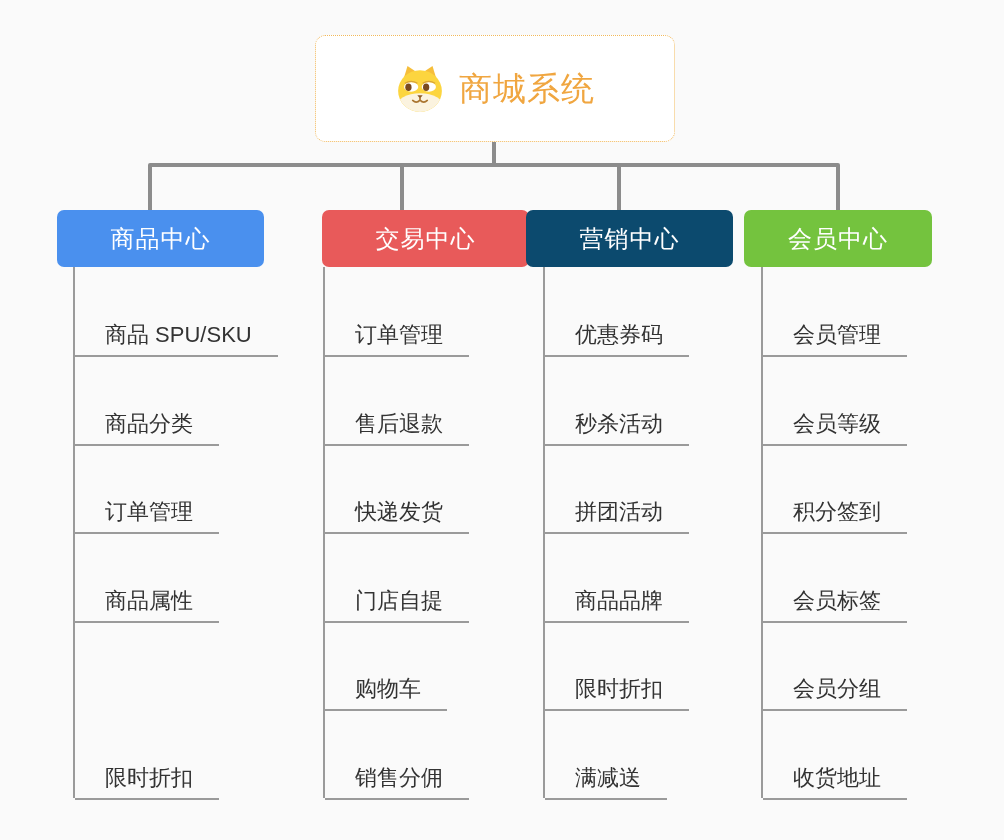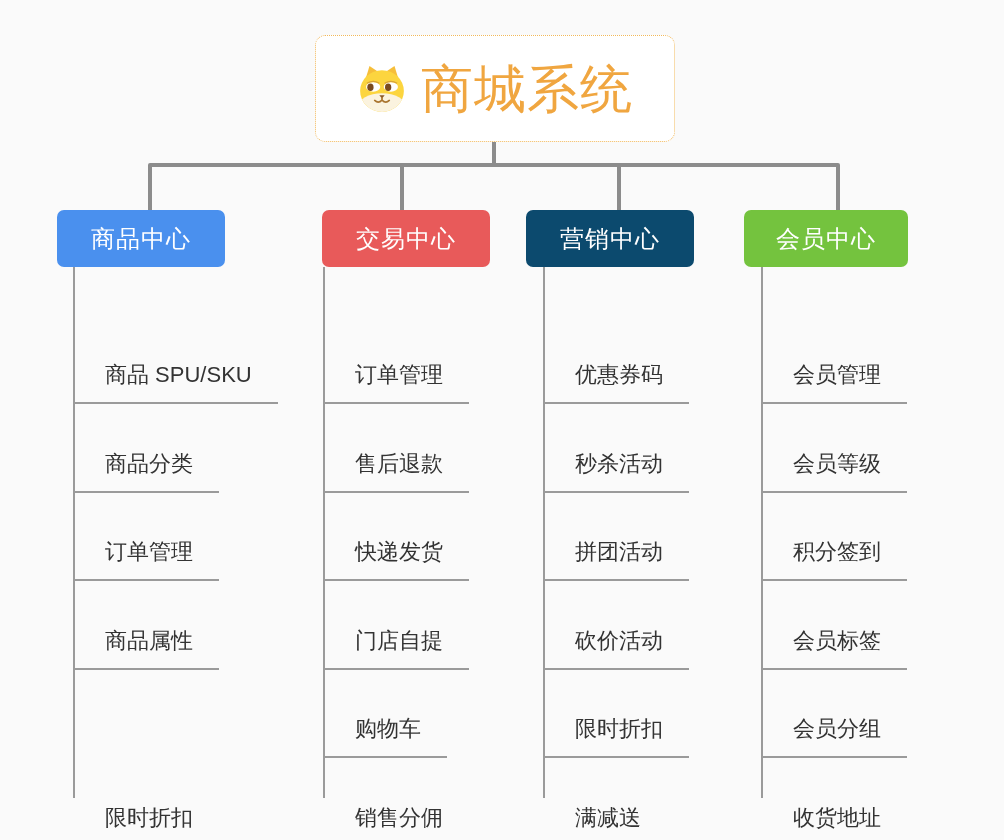--- a/index.html
+++ b/index.html
@@ -16,61 +16,60 @@
   
   .root-node{
     position:absolute;left:315px;top:35px;width:360px;height:107px;
     background:#ffffff;
     border:1px dotted #f2b95b;
     border-radius:10px;
     display:flex;align-items:center;justify-content:center;gap:14px;
     box-sizing:border-box;
   }
   .root-title{
-    font-size:52px;font-weight:500;color:#f0a640;letter-spacing:1px;
+    font-size:33px;font-weight:500;color:#f0a640;letter-spacing:1px;
     line-height:1;
   }
   .root-logo{width:50px;height:48px;flex:0 0 auto;}
   
   .conn{position:absolute;background:#8c8c8c;}
   .conn.stub {left:492px;top:142px;width:4px;height:23px;}
   .conn.hbar {left:148px;top:163px;width:692px;height:4px;border-radius:2px;}
   .conn.drop {top:165px;width:4px;height:45px;}
   .conn.drop.d0{left:148px;}
   .conn.drop.d1{left:400px;}
   .conn.drop.d2{left:617px;}
   .conn.drop.d3{left:836px;}
   
   .branch-node{
-    position:absolute;top:210px;height:57px;width:168px;
+    position:absolute;top:210px;height:57px;width:207px;
     border-radius:7px;
     display:flex;align-items:center;justify-content:center;
     color:#ffffff;font-size:24px;font-weight:500;
     letter-spacing:1px;
   }
   .branch-node.b0{left:57px;}
   .branch-node.b1{left:307px;margin-left:15px;}
   .branch-node.b2{left:526px;}
-  .branch-node.b3{left:744px;width:164px;}
+  .branch-node.b3{left:744px;width:188px;}
   
   .column{
     position:absolute;top:267px;height:531px;width:250px;
     border-left:2px solid #9a9a9a;
   }
   .column.c0{left:73px;}
   .column.c1{left:323px;}
   .column.c2{left:543px;}
   .column.c3{left:761px;}
   .leaf{
     position:absolute;left:0;
     font-size:22px;line-height:22px;color:#333333;
     white-space:nowrap;
-    padding:0 26px 16px 30px;
+    padding:0 26px 9px 30px;
     border-bottom:2px solid #9a9a9a;
-    margin-top:40px;
   }
   .leaf.r0{top:57px;}
   .leaf.r1{top:146px;}
   .leaf.r2{top:234px;}
   .leaf.r3{top:323px;}
   .leaf.r4{top:411px;}
   .leaf.r5{top:500px;}
 </style>
 </head>
 <body>
@@ -134,21 +133,21 @@
     <div class="leaf r3">门店自提</div>
     <div class="leaf r2">快递发货</div>
     <div class="leaf r4">购物车</div>
     <div class="leaf r5">销售分佣</div>
   </div>
 
   <div class="column c2">
     <div class="leaf r0">优惠券码</div>
     <div class="leaf r1">秒杀活动</div>
     <div class="leaf r2">拼团活动</div>
-    <div class="leaf r3">砍价活动</div>
+    <div class="leaf r3">商品品牌</div>
     <div class="leaf r4">限时折扣</div>
     <div class="leaf r5">满减送</div>
   </div>
 
   <div class="column c3">
     <div class="leaf r0">会员管理</div>
     <div class="leaf r1">会员等级</div>
     <div class="leaf r2">积分签到</div>
     <div class="leaf r3">会员标签</div>
     <div class="leaf r4">会员分组</div>

